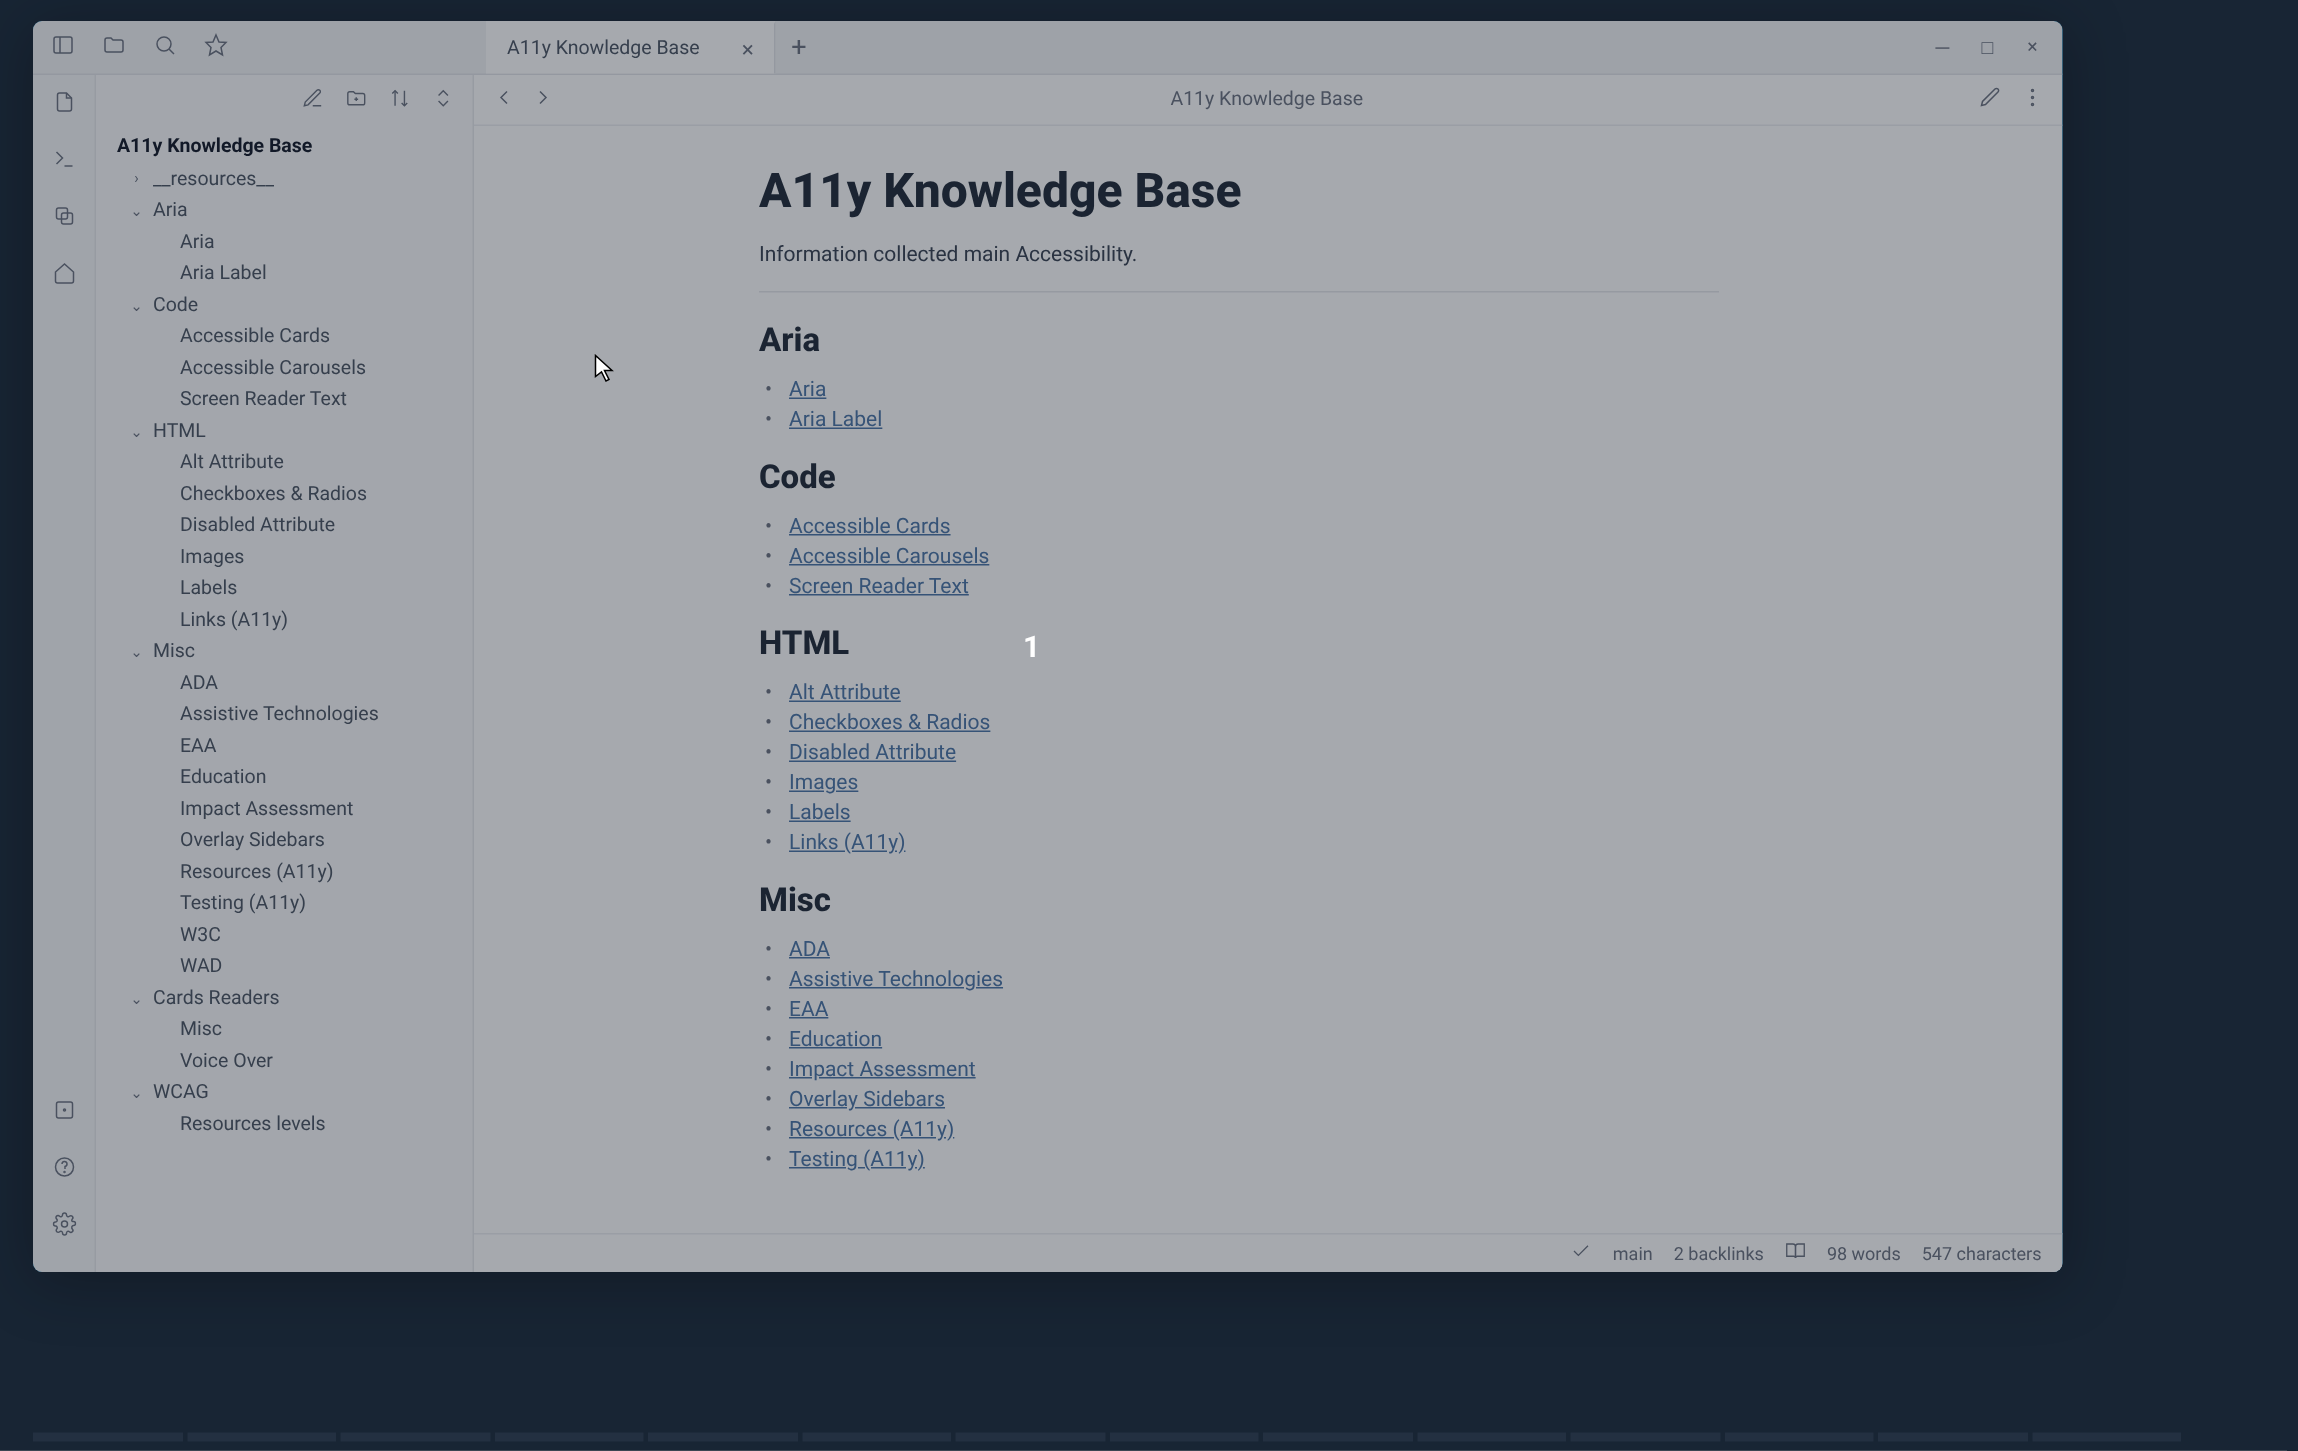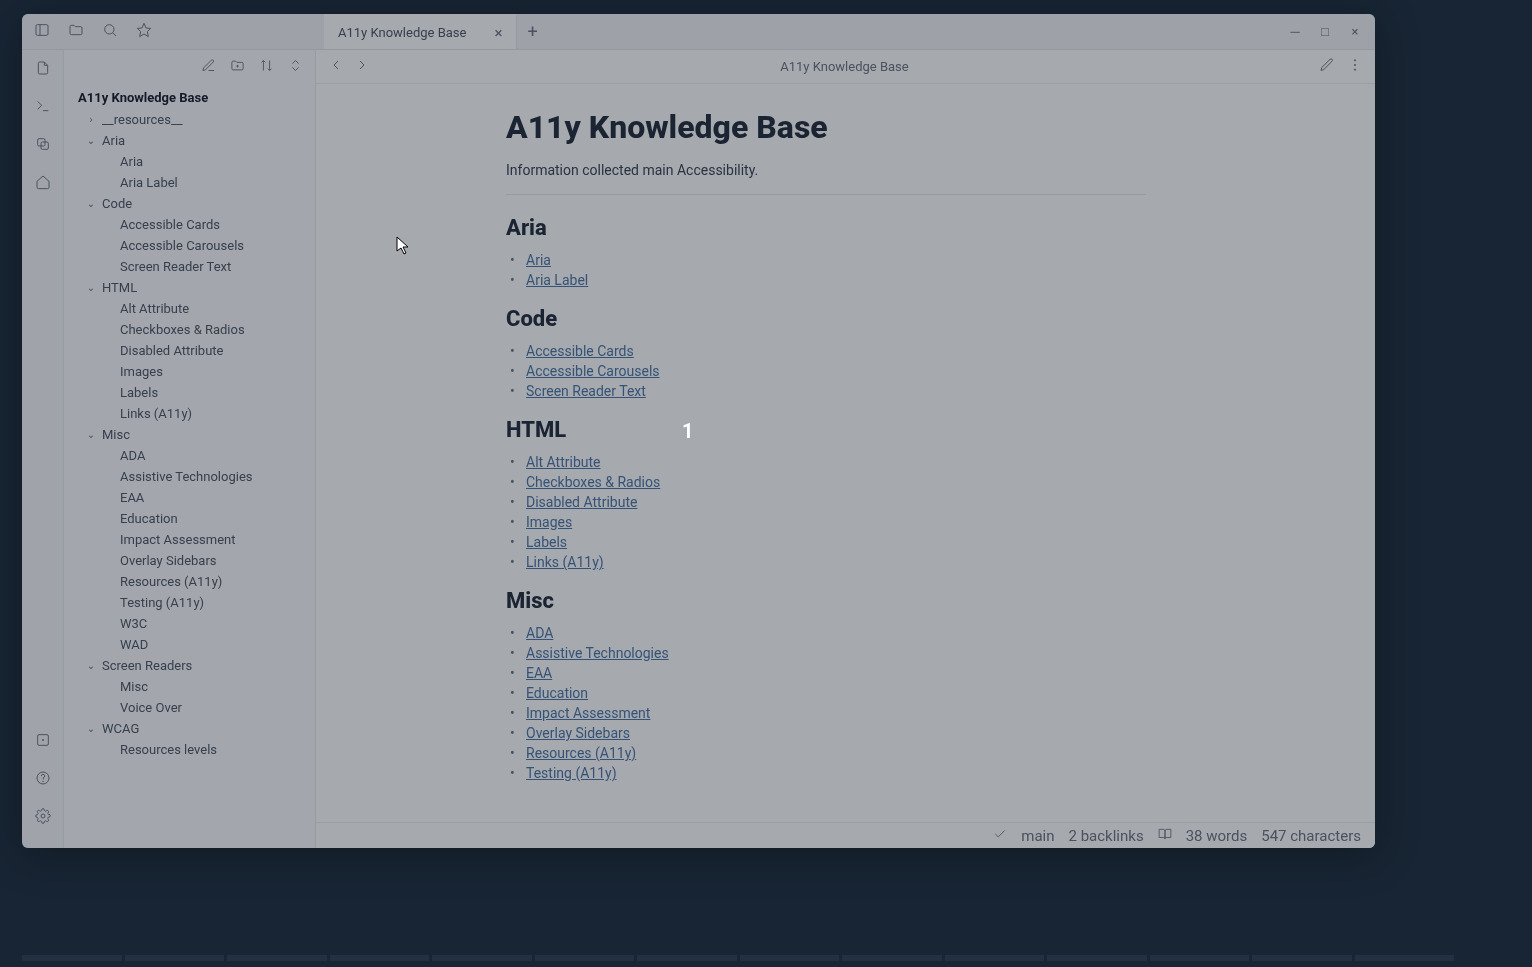--- a/index.html
+++ b/index.html
@@ -39,21 +39,21 @@
 .content-right { display: flex; gap: 12px; }
 .doc { flex: 1; overflow-y: auto; padding: 24px 0 40px 190px; }
 .doc h1 { font-size: 32px; font-weight: 800; color: #1f2937; margin-bottom: 16px; }
 .doc p.sub { font-size: 14px; color: #374151; margin-bottom: 16px; }
 .hr { height: 1px; background: #e5e7eb; width: 640px; margin-bottom: 20px; }
 .doc h2 { font-size: 22px; font-weight: 800; color: #1f2937; margin: 16px 0 10px 0; }
 .doc ul { list-style: none; padding-left: 20px; }
 .doc li { font-size: 14px; padding: 2px 0; color: #6b7280; position: relative; }
 .doc li::before { content: "•"; position: absolute; left: -16px; color: #6b7280; }
 .doc li a { color: #4b75a6; text-decoration: underline; }
-.statusbar { height: 26px; border-top: 1px solid #eceef1; display: flex; align-items: center; justify-content: flex-end; gap: 14px; padding: 0 14px; font-size: 15px; color: #6b7280; background: #fff; }
+.statusbar { height: 26px; border-top: 1px solid #eceef1; display: flex; align-items: center; justify-content: flex-end; gap: 14px; padding: 0 14px; font-size: 12px; color: #6b7280; background: #fff; }
 .statusbar svg { width: 14px; height: 14px; stroke: #6b7280; fill: none; stroke-width: 1.5; }
 .cursor { position: absolute; left: 396px; top: 236px; z-index: 60; pointer-events:none;}
 .marker { position: absolute; left: 682px; top: 419px; color: #fff; font-size: 20px; font-weight: 700; z-index: 60; pointer-events:none;}
 .taskbar { position: absolute; left: 22px; right: 78px; bottom: 6px; height: 6px; display:flex; gap:3px; }
 .taskbar span { flex:1; background: rgba(150,170,200,.15); }
 </style>
 </head>
 <body>
 
 <div class="desktop">
@@ -254,21 +254,21 @@
             <div class="tree-item depth2">
               <span class="chev"></span>
               <span>W3C</span>
             </div>
             <div class="tree-item depth2">
               <span class="chev"></span>
               <span>WAD</span>
             </div>
             <div class="tree-item depth1">
               <span class="chev">⌄</span>
-              <span>Screen Readers</span>
+              <span>Cards Readers</span>
             </div>
             <div class="tree-item depth2">
               <span class="chev"></span>
               <span>Misc</span>
             </div>
             <div class="tree-item depth2">
               <span class="chev"></span>
               <span>Voice Over</span>
             </div>
             <div class="tree-item depth1">
@@ -343,21 +343,21 @@
         <div class="statusbar">
           <span><svg viewBox="0 0 24 24">
                 <polyline points="20 6 9 17 4 12"></polyline>
               </svg></span>
           <span>main</span>
           <span>2 backlinks</span>
           <span><svg viewBox="0 0 24 24">
                 <path d="M2 4h7a3 3 0 0 1 3 3v13a2 2 0 0 0-2-2H2z"></path>
                 <path d="M22 4h-7a3 3 0 0 0-3 3v13a2 2 0 0 1 2-2h8z"></path>
               </svg></span>
-          <span>38 words</span>
+          <span>98 words</span>
           <span>547 characters</span>
         </div>
       </div>
     </div>
 
   </div>
 
   <div class="overlay"></div>
   <svg class="cursor" width="16" height="20" viewBox="0 0 16 20">
       <path d="M1 1 L1 15 L5 12 L8 18 L10 17 L7 11 L12 11 Z" fill="#fff" stroke="#000" stroke-width="1"></path>

